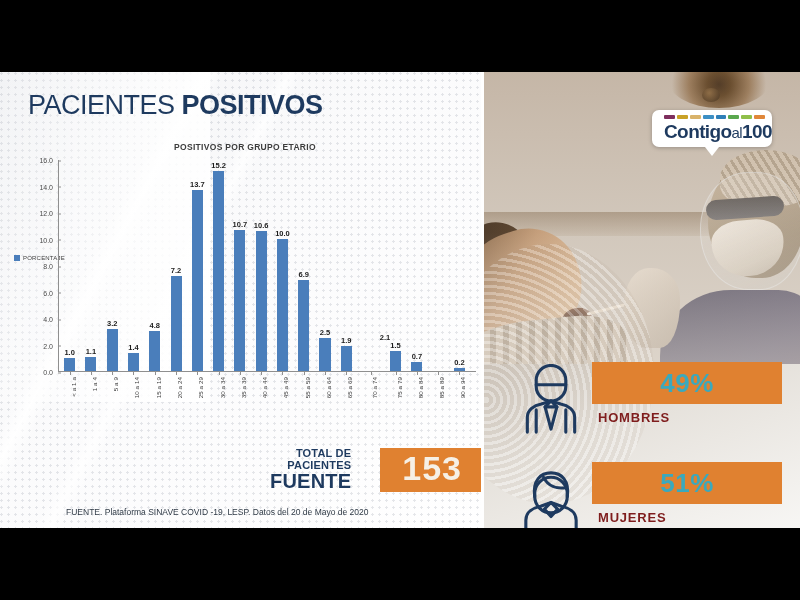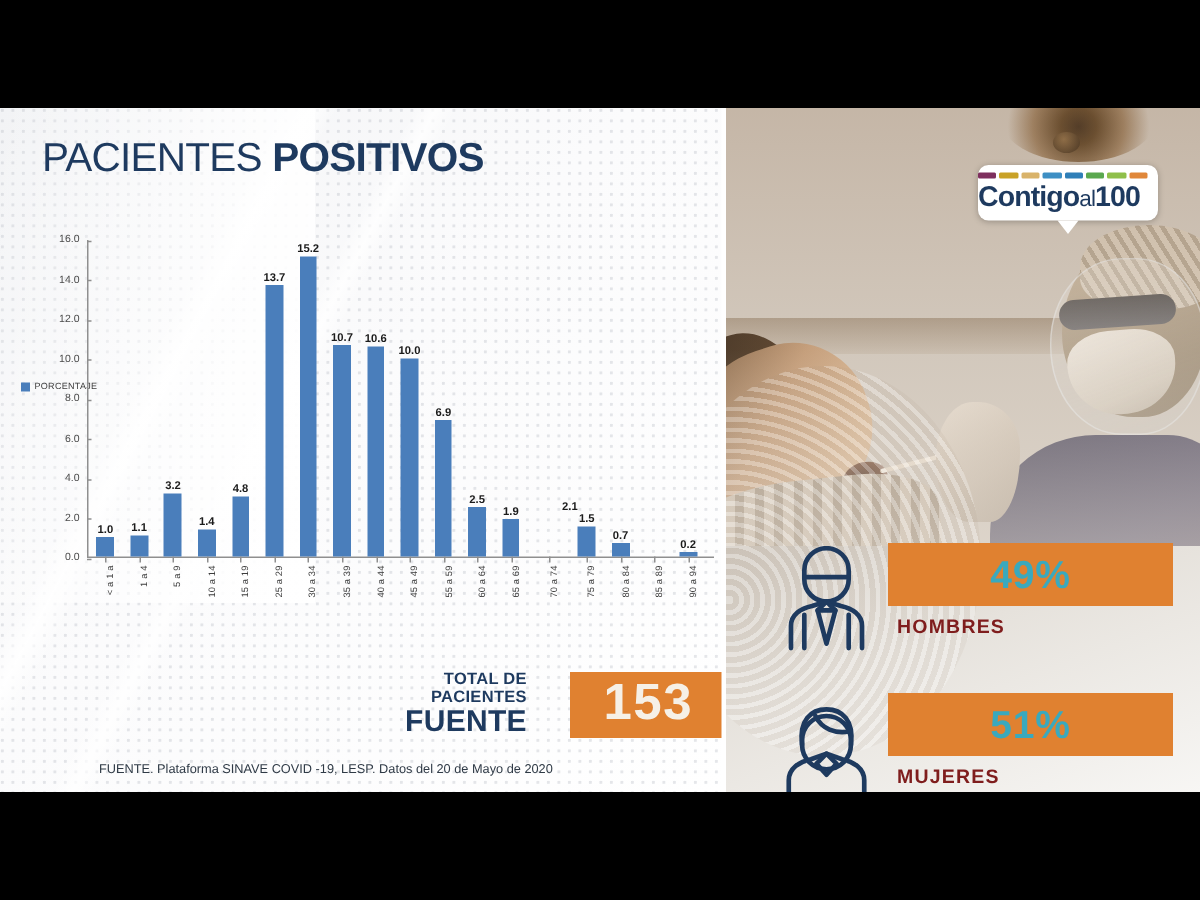--- a/index.html
+++ b/index.html
@@ -352,21 +352,21 @@
     letter-spacing: .8px;
   }
 
   
   #logo{
     position:absolute;
     left: 168px; top: 38px;
     width: 120px;
     background:#ffffff;
     border-radius: 7px;
-    padding: 5px 7px 6px 0;
+    padding: 5px 7px 6px 12px;
     box-shadow: 0 1px 4px rgba(0,0,0,.25);
   }
   #logo::after{
     content:"";
     position:absolute; left: 50%; top:100%;
     transform: translateX(-50%);
     border-left:7px solid transparent;
     border-right:7px solid transparent;
     border-top:9px solid #ffffff;
   }
@@ -390,20 +390,21 @@
 <div id="stage">
 
   <div id="slide">
 
     <div id="left-panel">
       <div class="dotfade"></div>
 
       <div id="page-title"><span>PACIENTES </span><b>POSITIVOS</b></div>
 
       <div id="chart-wrap">
+        <div id="chart-title">POSITIVOS POR GRUPO ETARIO</div>
 
         <div id="legend">
           <span class="swatch"></span>
           <span>PORCENTAJE</span>
         </div>
 
         <div id="plot">
           <div id="yaxis"></div>
           <div id="xaxis"></div>
           <div id="yticks-host">
@@ -447,20 +448,27 @@
                 <div class="xlab">10 a 14</div>
               </div>
               <div class="bar-slot">
                 <div class="bar" style="height: 18.75%; background: rgb(74, 126, 187);">
                   <div class="bar-val">4.8</div>
                 </div>
                 <div class="xtick"></div>
                 <div class="xlab">15 a 19</div>
               </div>
               <div class="bar-slot">
+                <div class="bar" style="height: 45%; background: rgb(74, 126, 187);">
+                  <div class="bar-val">7.2</div>
+                </div>
+                <div class="xtick"></div>
+                <div class="xlab">20 a 24</div>
+              </div>
+              <div class="bar-slot">
                 <div class="bar" style="height: 85.625%; background: rgb(74, 126, 187);">
                   <div class="bar-val">13.7</div>
                 </div>
                 <div class="xtick"></div>
                 <div class="xlab">25 a 29</div>
               </div>
               <div class="bar-slot">
                 <div class="bar" style="height: 95%; background: rgb(74, 126, 187);">
                   <div class="bar-val">15.2</div>
                 </div>

